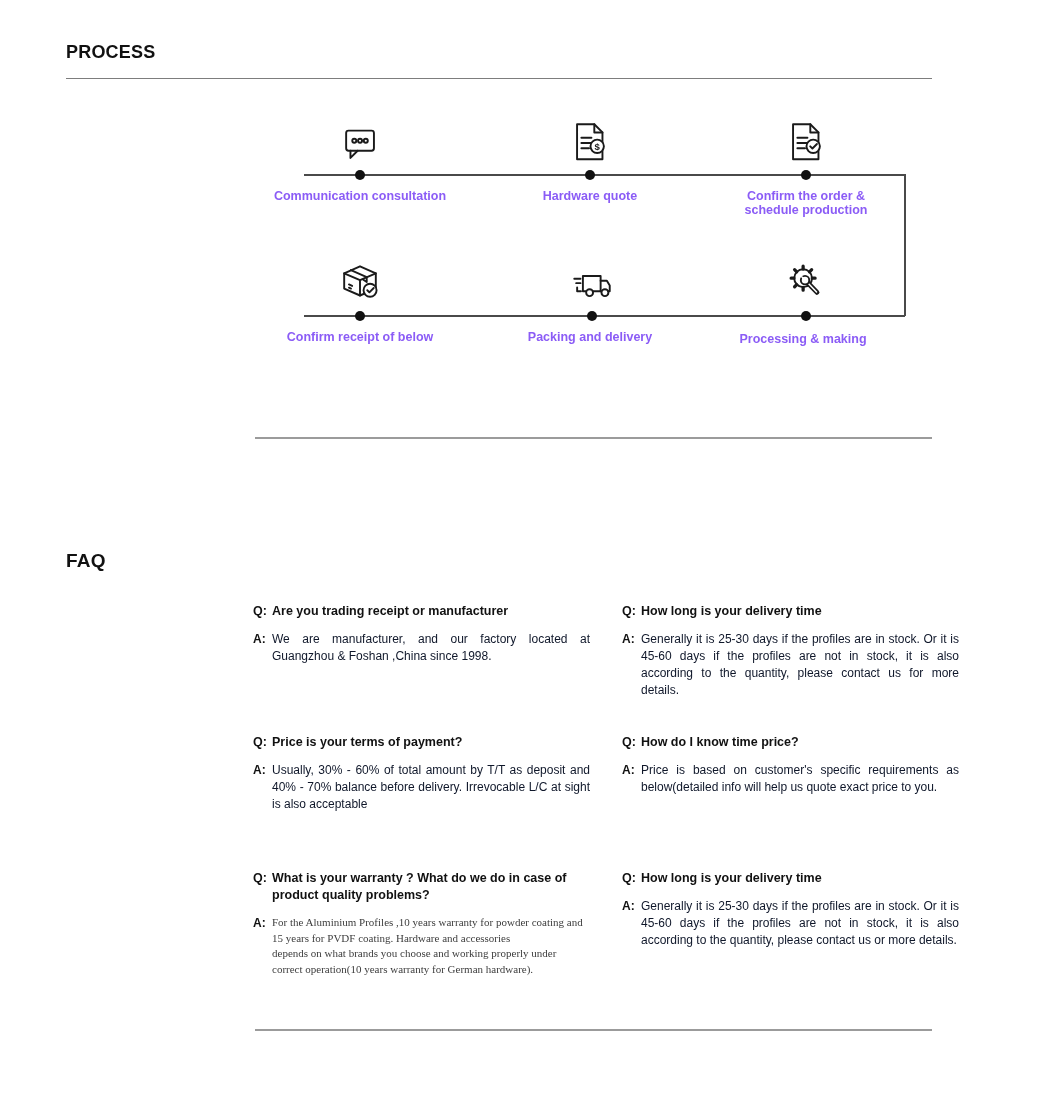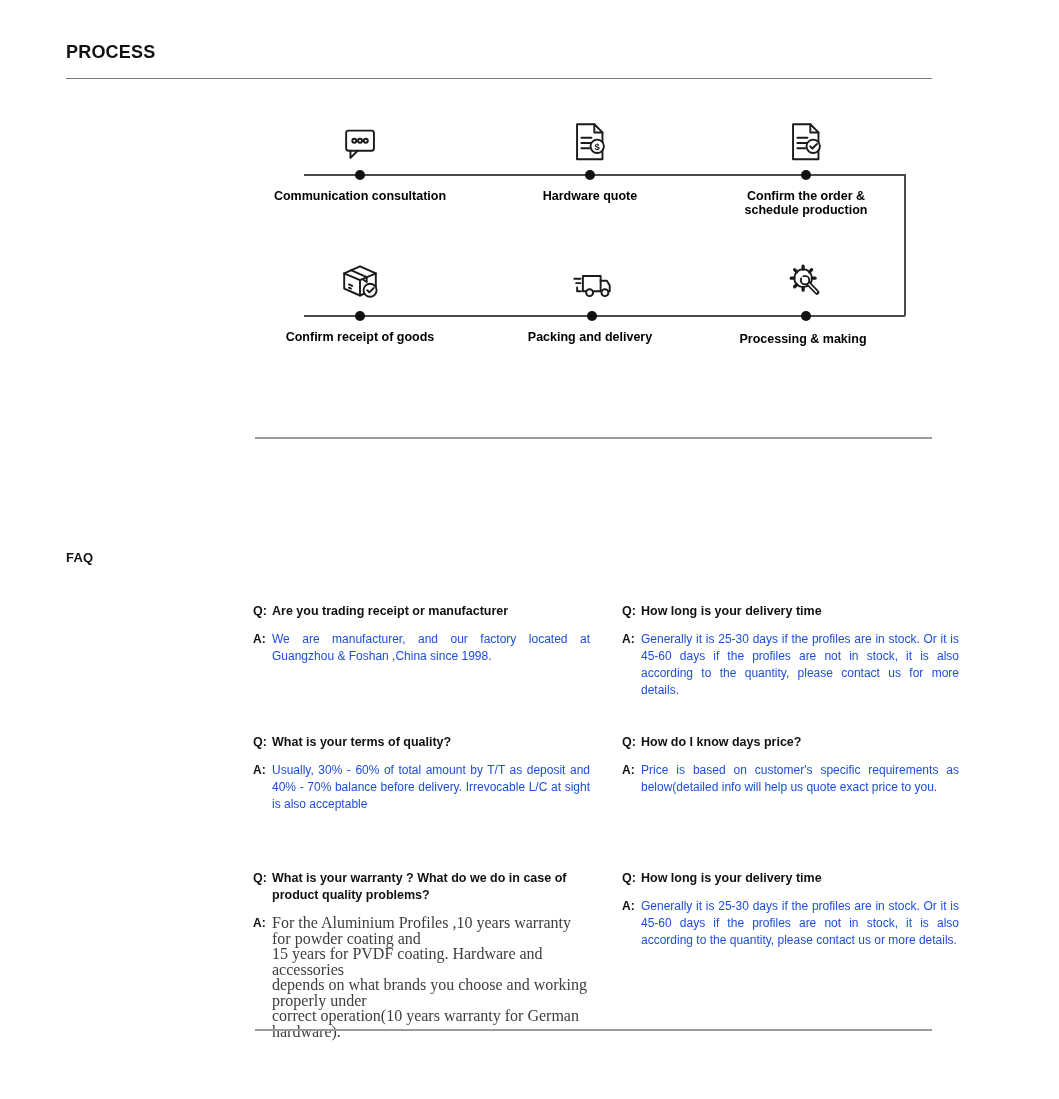--- a/index.html
+++ b/index.html
@@ -17,21 +17,21 @@
   }
 
   
   .section-title {
     position: absolute;
     font-weight: bold;
     color: #111;
     letter-spacing: 0.2px;
   }
   #process-title { left: 66px; top: 42px; font-size: 18px; }
-  #faq-title     { left: 66px; top: 550px; font-size: 13px; }
+  #faq-title     { left: 66px; top: 550px; font-size: 19px; }
 
   .rule { position: absolute; border: none; }
   #rule-top    { left: 66px;  top: 78px;   width: 866px; border-top: 1px solid #7d7d7d; }
   #rule-mid    { left: 255px; top: 437px;  width: 677px; border-top: 2px solid #9b9b9b; }
   #rule-bottom { left: 255px; top: 1029px; width: 677px; border-top: 2px solid #9b9b9b; }
 
   
   .flow-line { position: absolute; background: #4a4a4a; }
   #flow-line-1 { left: 304px; top: 174px; width: 601px; height: 1.5px; }
   #flow-line-v { left: 904px; top: 174px; width: 1.5px; height: 142px; }
@@ -45,21 +45,21 @@
   .flow-icon { position: absolute; width: 46px; height: 46px; }
   .flow-icon svg { width: 100%; height: 100%; }
 
   .flow-label {
     position: absolute;
     width: 220px;
     text-align: center;
     font-weight: bold;
     font-size: 12.5px;
     line-height: 14px;
-    color: #000000;
+    color: #8b5cf6;
   }
   .flow-label.narrow { width: 150px; }
 
   svg .stroke {
     stroke: #1a1a1a; fill: none;
     stroke-width: 2; stroke-linecap: round; stroke-linejoin: round;
   }
   svg .stroke-thick { stroke: #1a1a1a; fill: none; stroke-width: 3.4; stroke-linecap: round; }
   svg .whitefill { fill: #ffffff; }
   svg .glyph {
@@ -92,26 +92,26 @@
     display: flex;
     margin-top: 11px;
     font-size: 12px;
     line-height: 17px;
   }
   .faq-a .prefix {
     width: 19px; flex-shrink: 0;
     font-weight: bold; color: #111;
   }
   .faq-a p {
-    color: #1d4ed8;
+    color: #0f172a;
     text-align: justify;
   }
   .faq-a p.serif {
     font-family: "Liberation Serif", "DejaVu Serif", serif;
-    font-size: 16px;
+    font-size: 11px;
     line-height: 15.5px;
     color: #3d3d3d;
     text-align: left;
     white-space: pre-line;
     width: 350px;
   }
 </style>
 </head>
 <body>
 
@@ -168,21 +168,21 @@
     <svg viewBox="0 0 48 48">
       <path class="stroke" d="M24 5.5 L40.5 12.8 V28.7 L24 36 L7.5 28.7 V12.8 Z"></path>
       <path class="stroke" d="M7.5 12.8 L24 20 L40.5 12.8"></path>
       <path class="stroke" d="M24 20 V36"></path>
       <path class="stroke" d="M14.5 9.5 L31 16.8 V22 L27.5 19.6"></path>
       <path class="stroke" d="M12.5 24.5 l3.3 1.5 M12.5 27.8 l2.1 1"></path>
       <circle class="stroke whitefill" cx="34.5" cy="30.5" r="6.8"></circle>
       <path class="stroke" d="M31.6 30.5 l2.2 2.2 l4.5 -4.5"></path>
     </svg>
   </div>
-  <div class="flow-label" style="left:250px; top:330px;">Confirm receipt of goods</div>
+  <div class="flow-label" style="left:250px; top:330px;">Confirm receipt of below</div>
 
   <div class="flow-icon" style="left:569px; top:263px;">
     <svg viewBox="0 0 48 48">
       <rect class="stroke" x="14.5" y="13.5" width="18.5" height="16"></rect>
       <path class="stroke" d="M33 18.5 H39.5 L42.5 23.5 V29.5 H33"></path>
       <path class="stroke" d="M5.5 16.5 H12 M7.5 21 H12 M8.5 25.5 V29.5 H12.5"></path>
       <circle class="stroke whitefill" cx="21.5" cy="31" r="3.6"></circle>
       <circle class="stroke whitefill" cx="37.5" cy="31" r="3.6"></circle>
     </svg>
   </div>
@@ -224,32 +224,32 @@
       </div>
       <div class="faq-a">
         <span class="prefix">A:</span>
         <p>Generally it is 25-30 days if the profiles are in stock. Or it is 45-60 days if the profiles are not in stock, it is also according to the quantity, please contact us for more details.</p>
       </div>
     </div>
 
     <div class="faq-item">
       <div class="faq-q">
         <span class="prefix">Q:</span>
-        <span>What is your terms of quality?</span>
+        <span>Price is your terms of payment?</span>
       </div>
       <div class="faq-a">
         <span class="prefix">A:</span>
         <p>Usually, 30% - 60% of total amount by T/T as deposit and 40% - 70% balance before delivery. Irrevocable L/C at sight is also acceptable</p>
       </div>
     </div>
 
     <div class="faq-item">
       <div class="faq-q">
         <span class="prefix">Q:</span>
-        <span>How do I know days price?</span>
+        <span>How do I know time price?</span>
       </div>
       <div class="faq-a">
         <span class="prefix">A:</span>
         <p>Price is based on customer's specific requirements as below(detailed info will help us quote exact price to you.</p>
       </div>
     </div>
 
     <div class="faq-item">
       <div class="faq-q">
         <span class="prefix">Q:</span>

